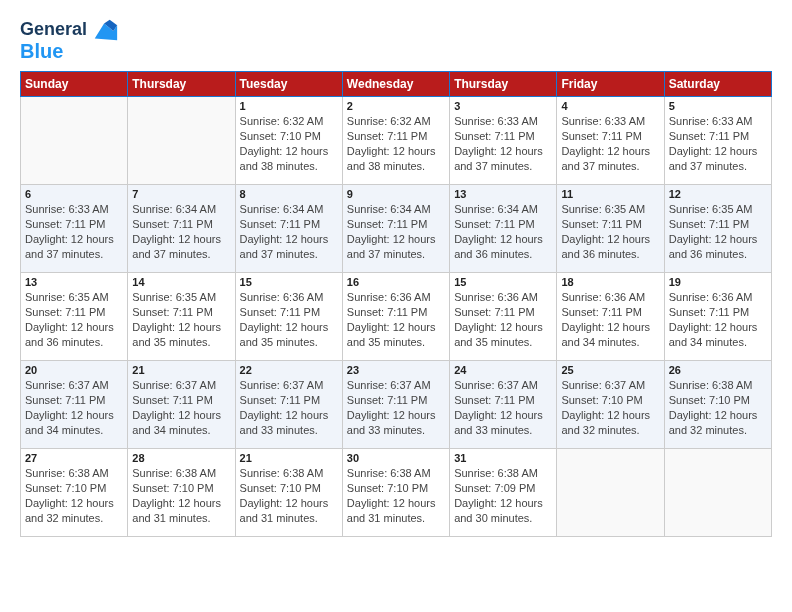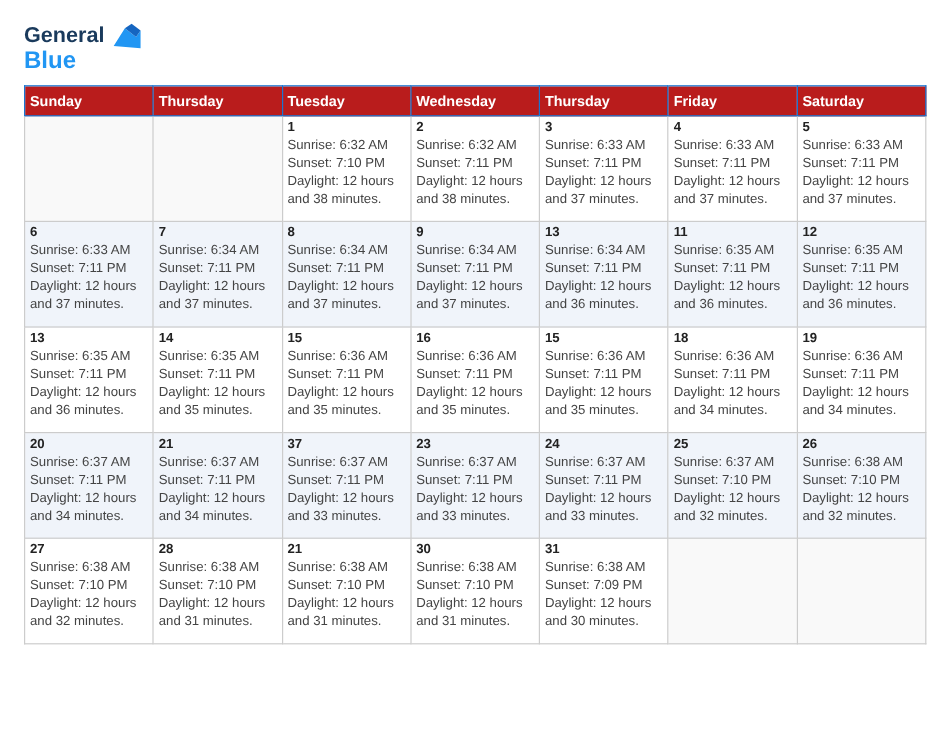--- a/index.html
+++ b/index.html
@@ -255,21 +255,21 @@
 Sunset: 7:11 PM
 Daylight: 12 hours and 34 minutes.</div>
           </td>
           <td>
             <span class="day-num">21</span>
             <div class="day-info" style="white-space: pre-line;">Sunrise: 6:37 AM
 Sunset: 7:11 PM
 Daylight: 12 hours and 34 minutes.</div>
           </td>
           <td>
-            <span class="day-num">37</span>
+            <span class="day-num">22</span>
             <div class="day-info" style="white-space: pre-line;">Sunrise: 6:37 AM
 Sunset: 7:11 PM
 Daylight: 12 hours and 33 minutes.</div>
           </td>
           <td>
             <span class="day-num">23</span>
             <div class="day-info" style="white-space: pre-line;">Sunrise: 6:37 AM
 Sunset: 7:11 PM
 Daylight: 12 hours and 33 minutes.</div>
           </td>

